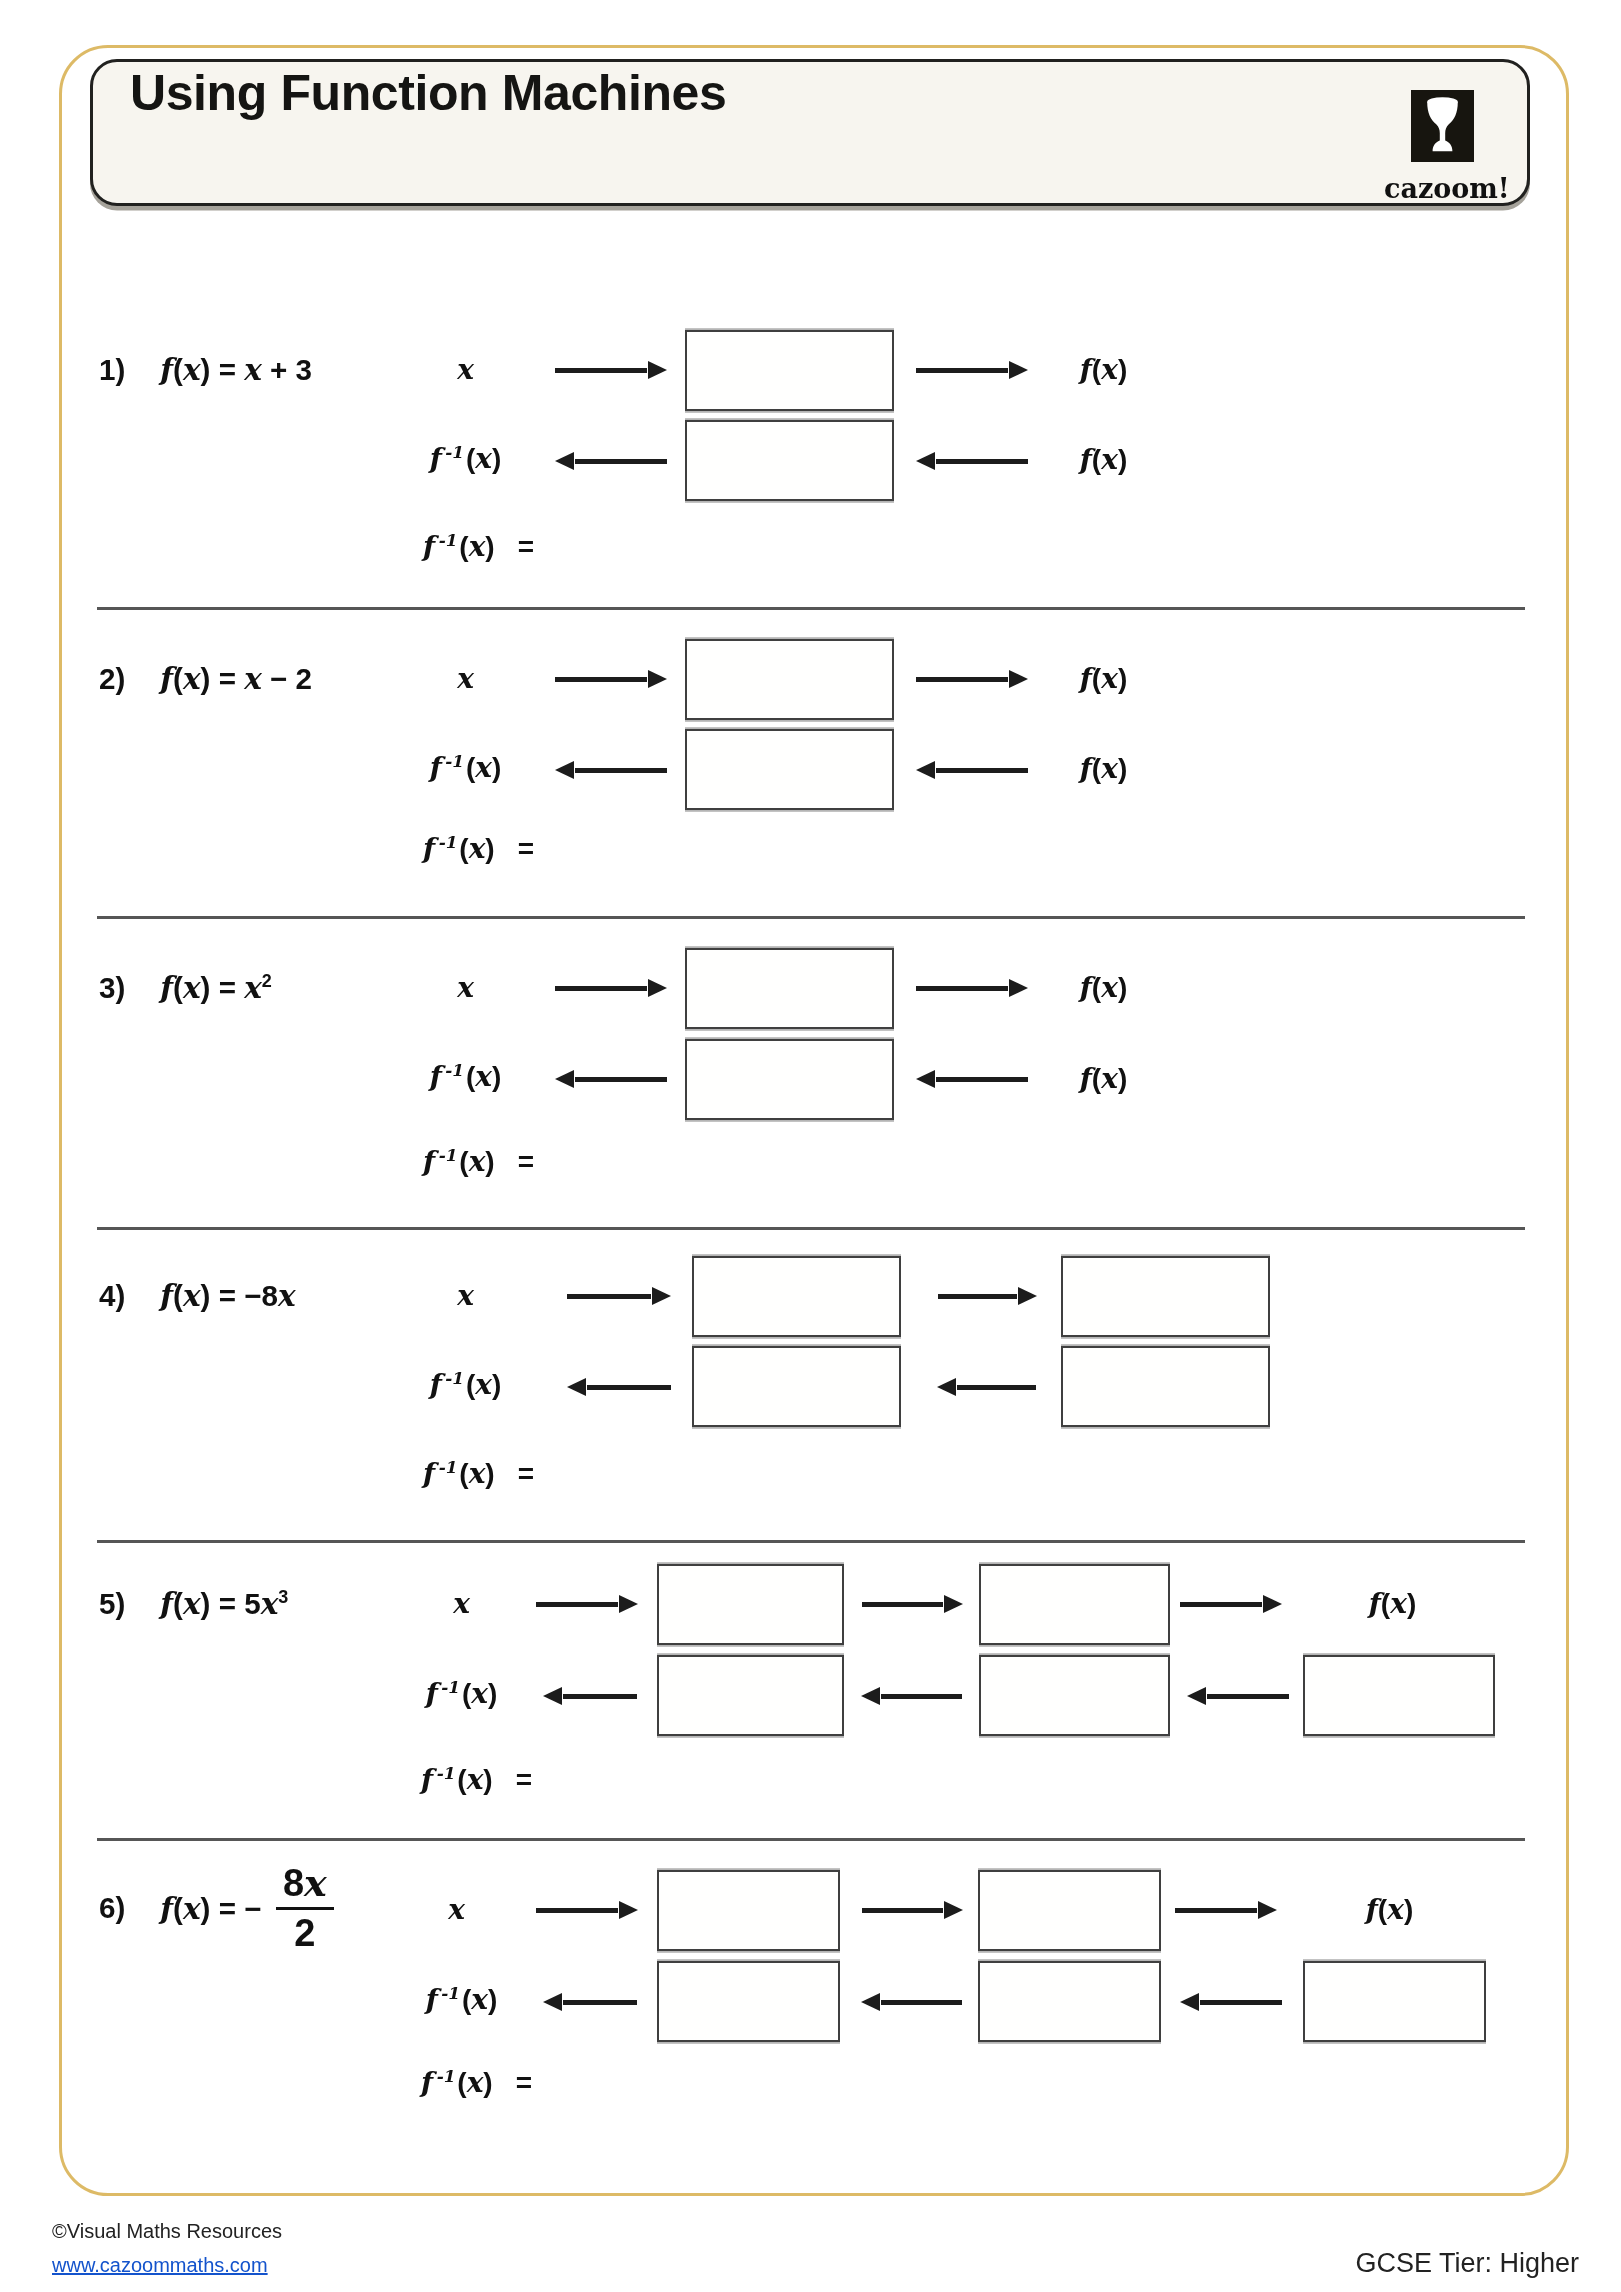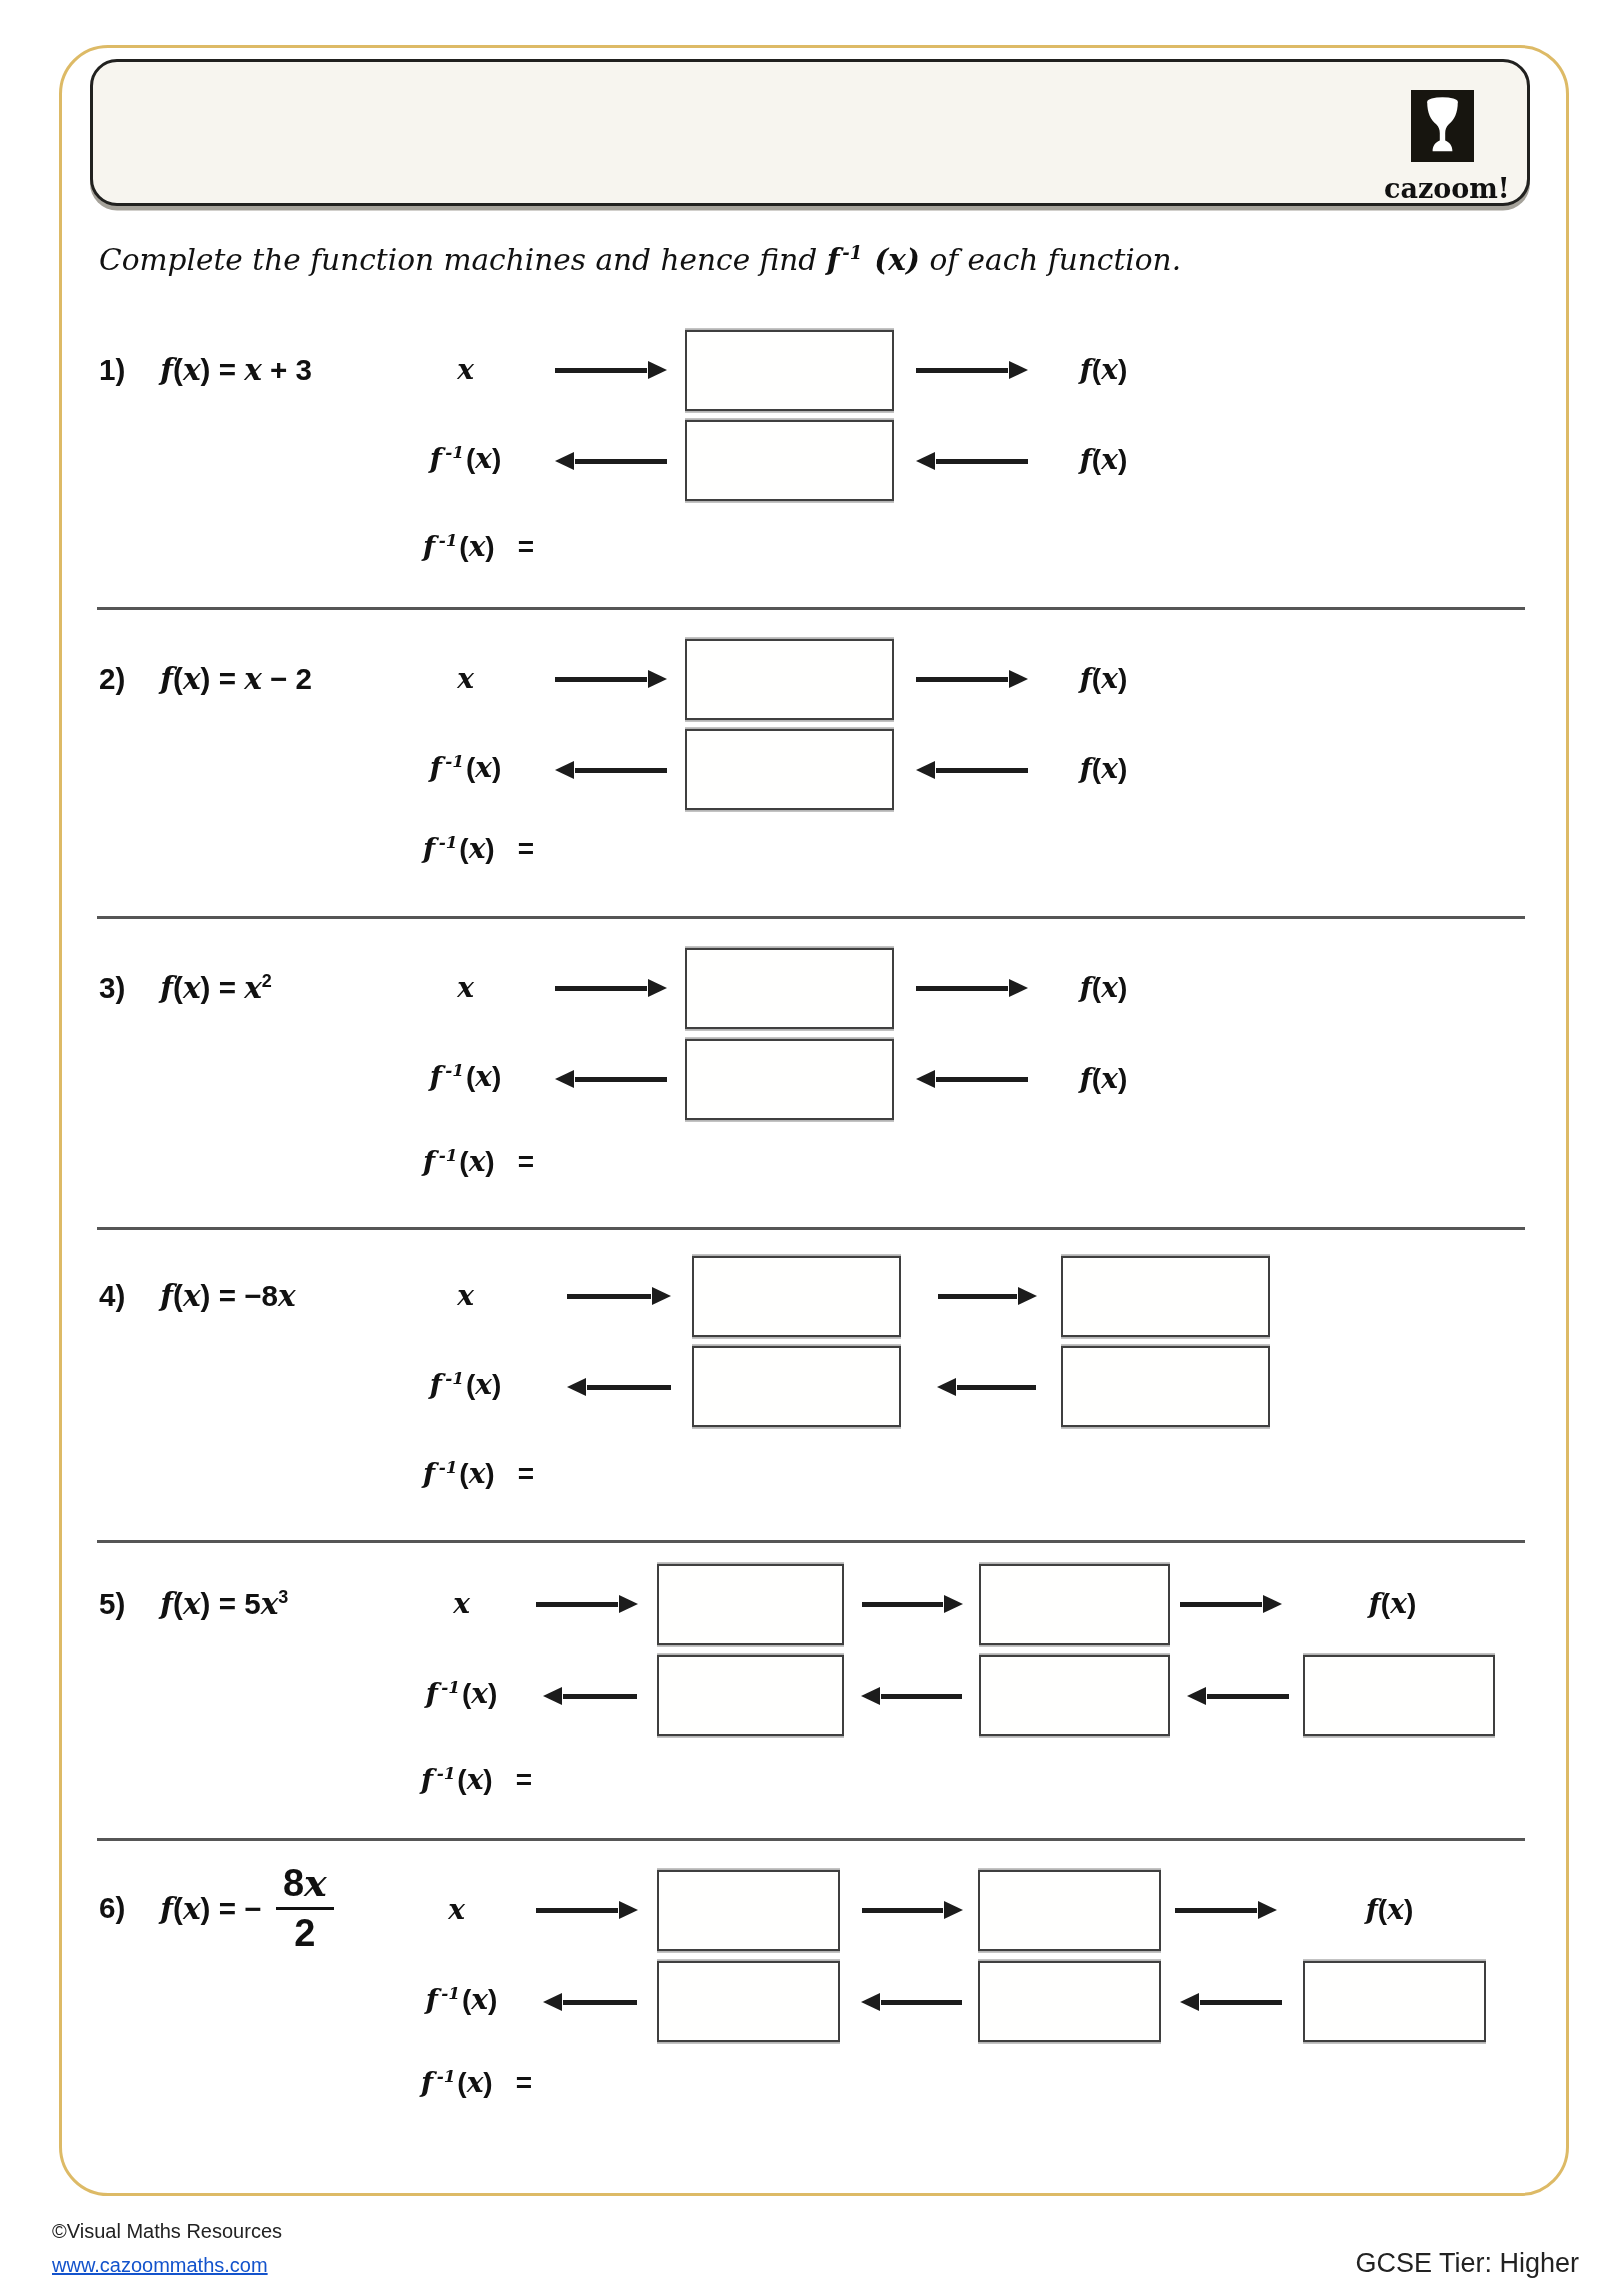--- a/index.html
+++ b/index.html
@@ -56,35 +56,31 @@
   .f-right{position:absolute;right:43px;top:2248px;font-size:27px;color:#222;text-align:right;}
 </style>
 </head>
 <body>
 
 <div class="page">
   <div class="outer-border"></div>
 
   <div class="header-box"></div>
   <div class="title">
+    <div data-bind="header.title_line2">Using Function Machines</div>
   </div>
   <div class="logo">
     <svg width="63" height="72" viewBox="0 0 70 80">
       <rect x="0" y="0" width="70" height="80" fill="#17150f"></rect>
       <ellipse cx="35" cy="13" rx="17" ry="5" fill="#ffffff"></ellipse>
       <path d="M18 13 C18 26 22 33 28 38 C31 41 32 44 32 48 L32 56 C27 58 24 62 24 68 L46 68 C46 62 43 58 38 56 L38 48 C38 44 39 41 42 38 C48 33 52 26 52 13 C47 17 23 17 18 13 Z" fill="#ffffff"></path>
     </svg>
     <div class="logo-text" data-bind="header.logo_text">cazoom!</div>
   </div>
 
-  <div class="instruction">
-    <span data-bind="instruction.pre">Complete the function machines and hence find</span>
-    <span class="istrong"><span class="mi" data-bind="instruction.f">f</span><sup data-bind="instruction.sup">-1</sup> <span data-bind-math="instruction.arg"><span>(</span><span class="mi">x</span><span>)</span></span></span>
-    <span data-bind="instruction.post">of each function.</span>
-  </div>
 
   <div class="qlabel" style="left:99px;top:352px;">
     <span class="qnum" data-bind="questions.0.number">1)</span>
     <span class="eq" data-bind-math="questions.0.eq"><span class="mi">f</span><span>(</span><span class="mi">x</span><span>)</span><span> </span><span>=</span><span> </span><span class="mi">x</span><span> </span><span>+</span><span> </span><span>3</span></span>
   </div>
   <div class="mlabel" style="left:419px;top:353px;width:93px;" data-bind-math="labels.input"><span class="mi">x</span></div>
   <div class="arrow r" style="left:555px;top:368px;width:92px;"></div>
   <div class="mbox" style="left:685px;top:330px;width:209px;height:81px;"></div>
   <div class="arrow r" style="left:916px;top:368px;width:92px;"></div>
   <div class="mlabel" style="left:1050px;top:353px;width:107px;" data-bind-math="labels.output"><span class="mi">f</span><span>(</span><span class="mi">x</span><span>)</span></div>

